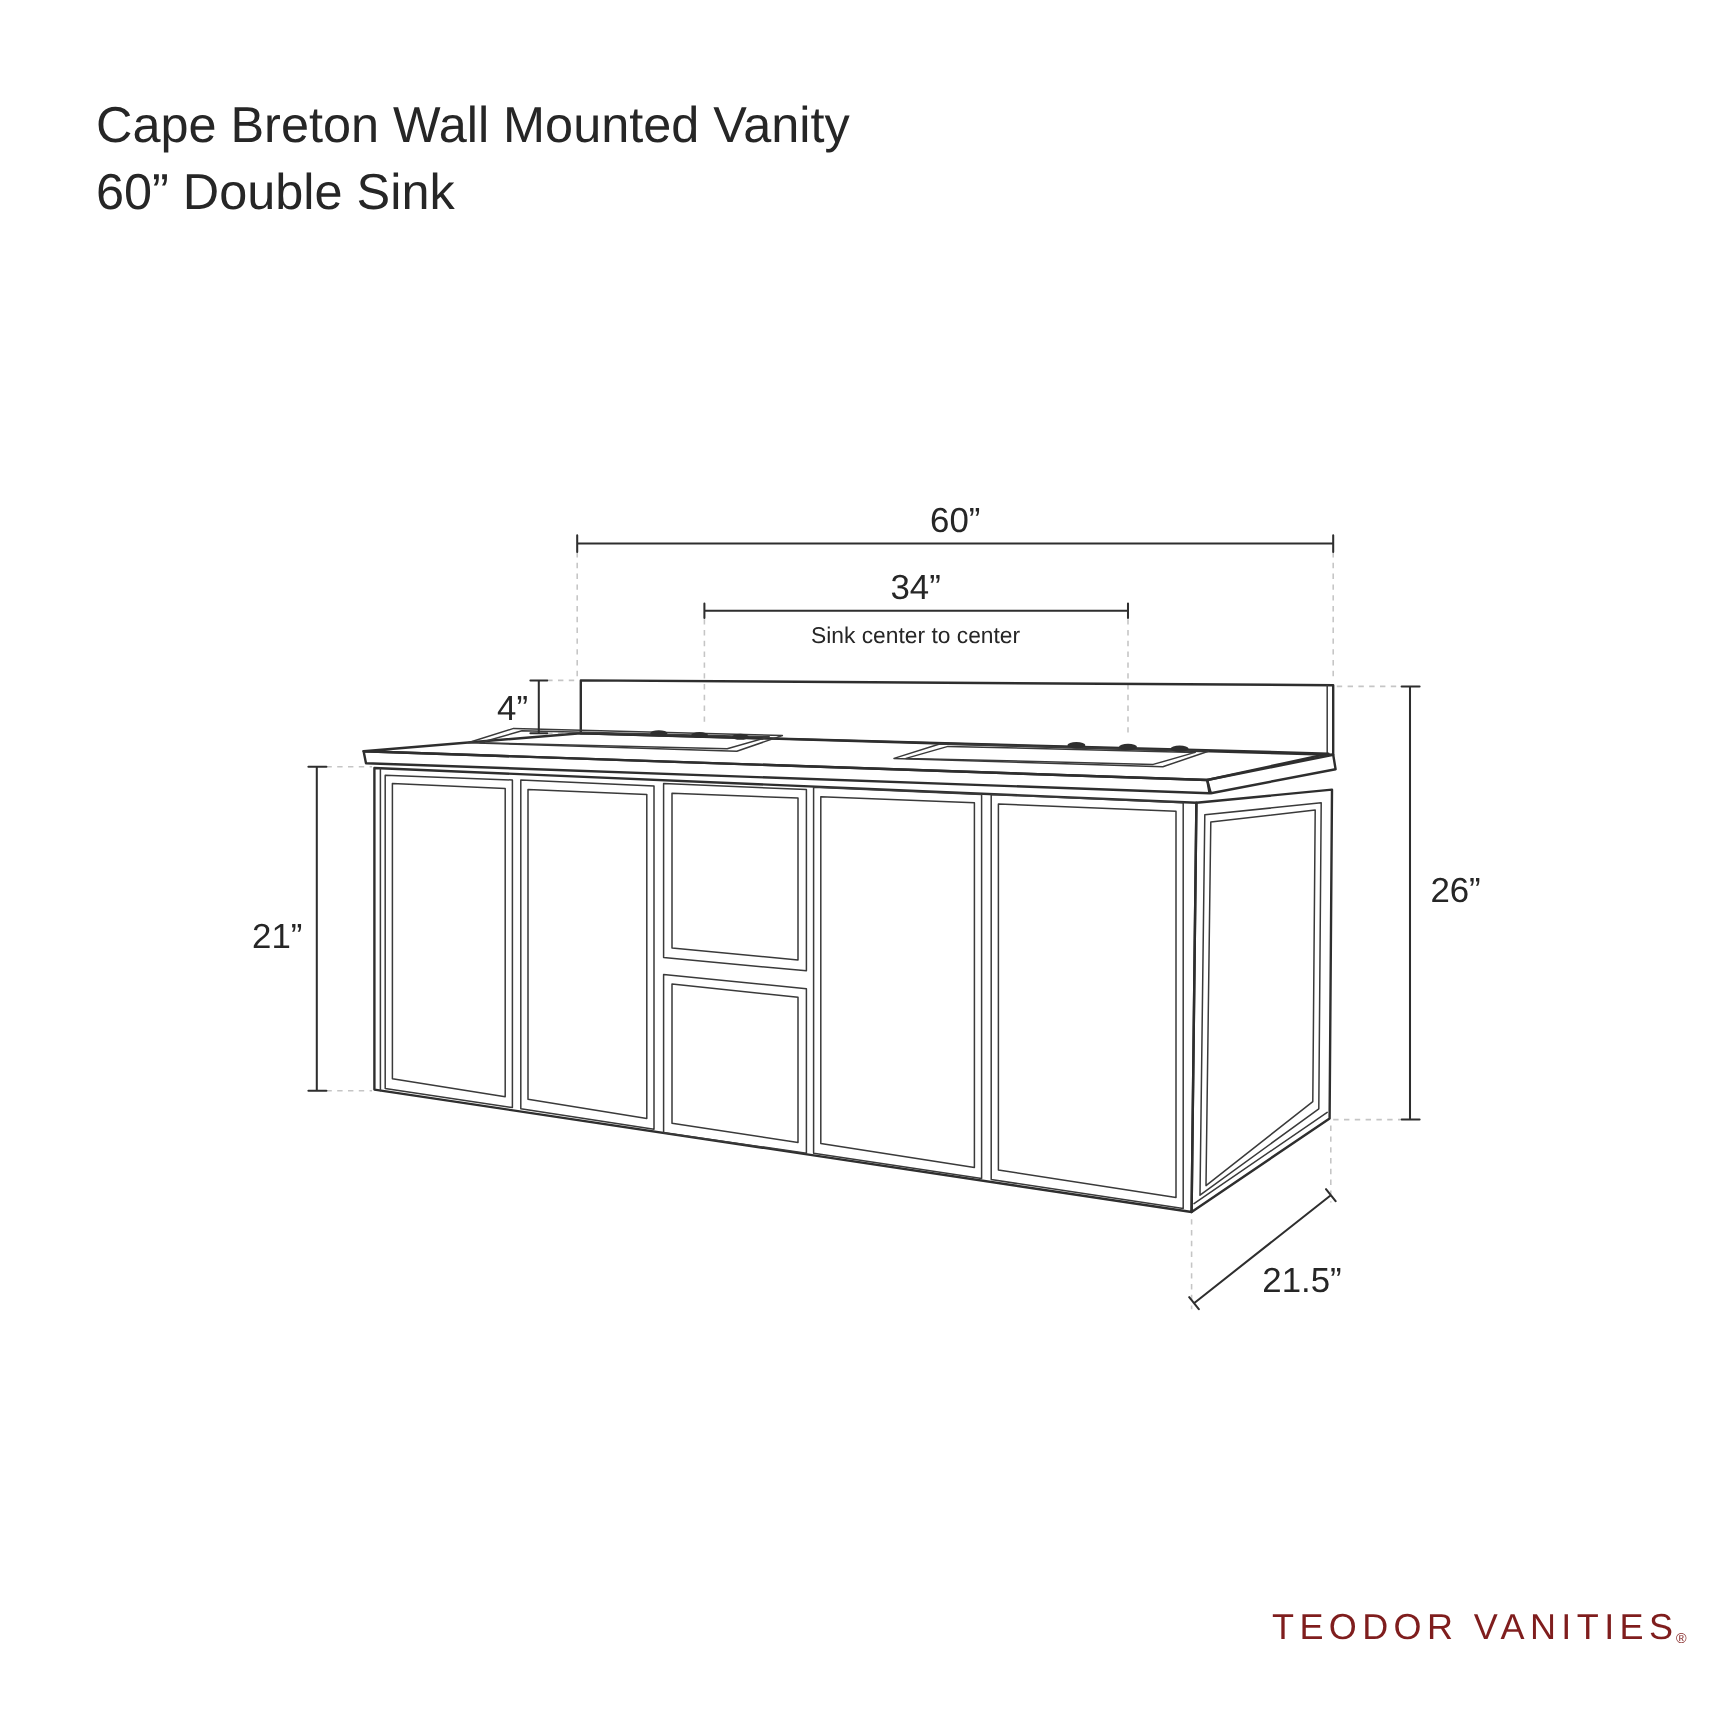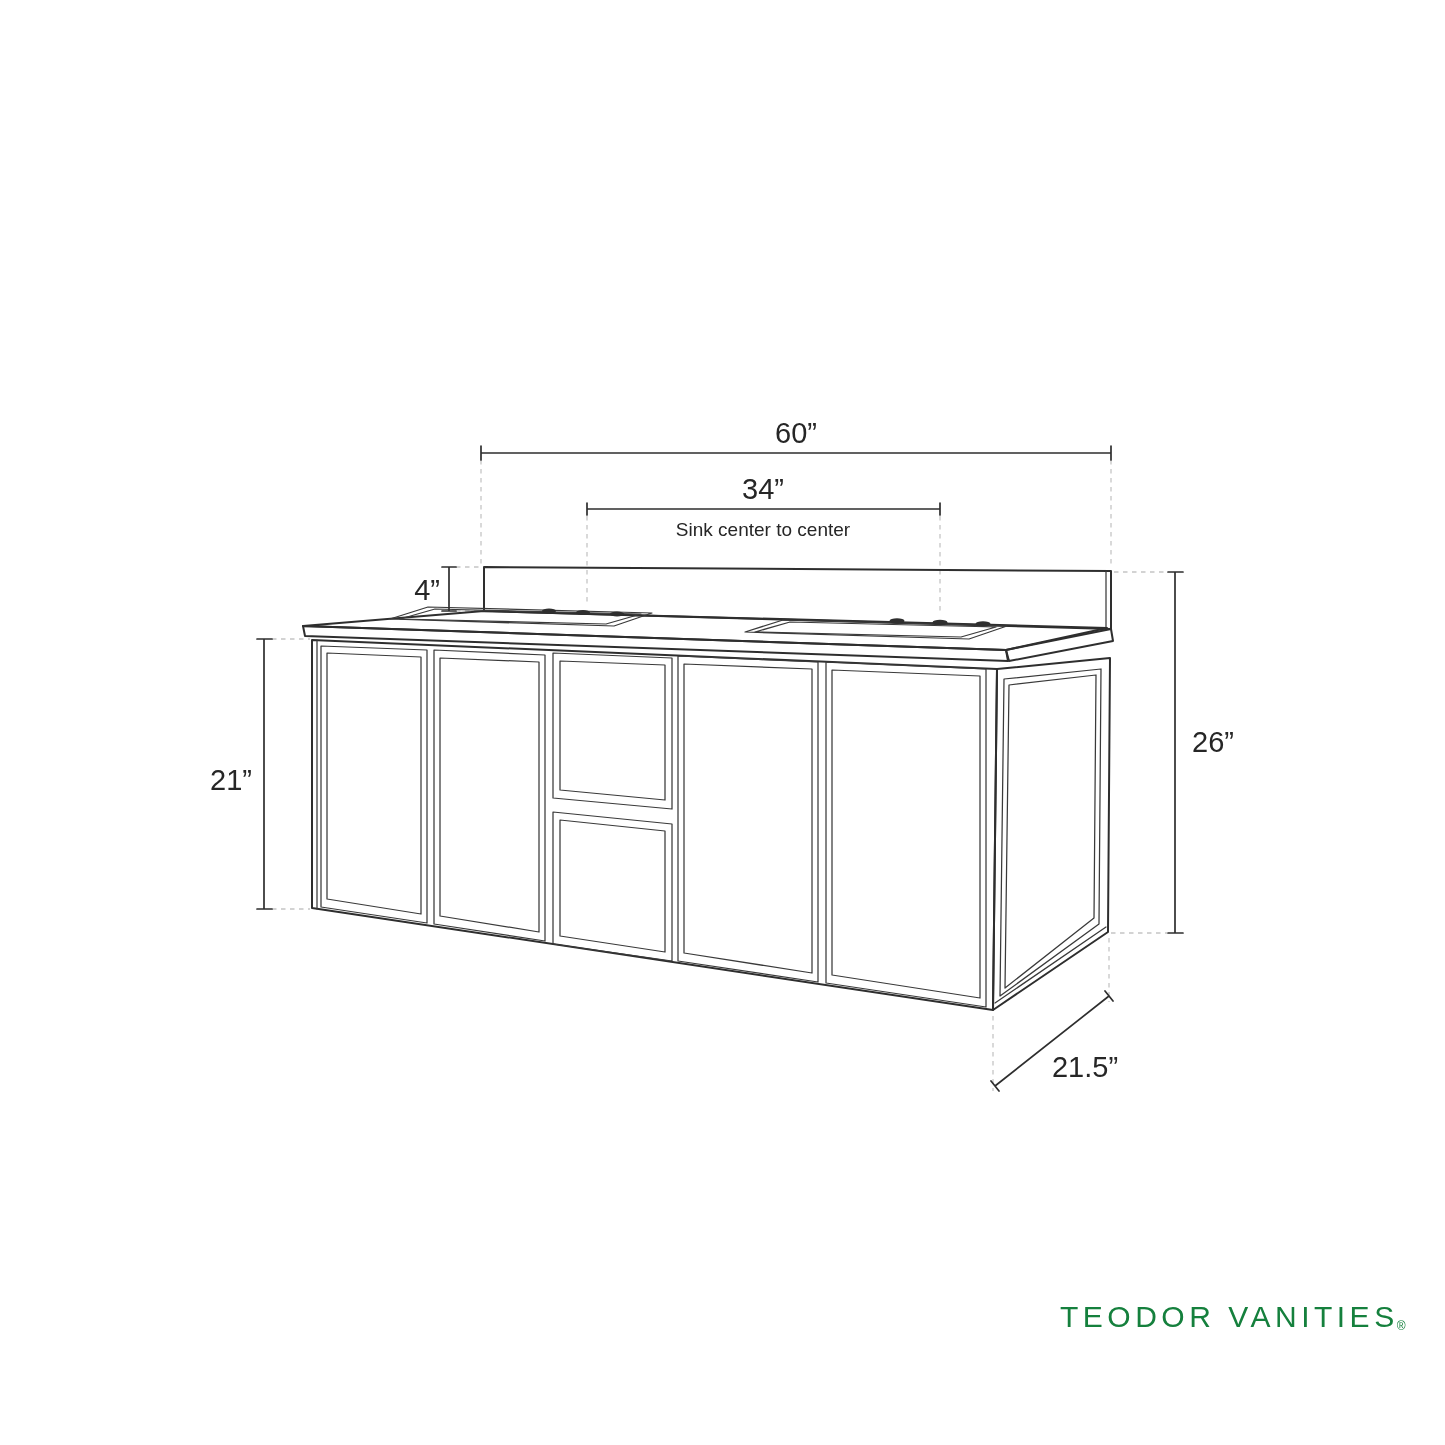--- a/index.html
+++ b/index.html
@@ -69,40 +69,44 @@
     fill: #262626;
   }
   .dim-note {
     font-family: "Liberation Sans", sans-serif;
     font-size: 19px;
     fill: #262626;
   }
   .brand-logo {
     position: absolute;
     left: 1060px;
-    top: 1300px;
-    color: #15803d;
+    top: 1340px;
+    color: #7f1d1d;
     font-size: 30px;
     font-weight: 400;
     letter-spacing: 4.5px;
     white-space: nowrap;
   }
   .brand-logo .reg-mark {
     font-size: 12px;
     letter-spacing: 0;
     position: relative;
     top: 3px;
     left: -2px;
   }
 </style>
 </head>
 <body>
 
 <div class="page">
 
+  <div class="title-block">
+    <div>Cape Breton Wall Mounted Vanity</div>
+    <div>60” Double Sink</div>
+  </div>
 
   <svg class="drawing-svg" viewBox="0 0 1445 1445">
 
     <g>
       <path class="dash" d="M481,460 V565"></path>
       <path class="dash" d="M1111,460 V568"></path>
       <path class="dash" d="M587,516 V604"></path>
       <path class="dash" d="M940,516 V615"></path>
       <path class="dash" d="M456,567 H482"></path>
       <path class="dash" d="M456,611 H483"></path>

